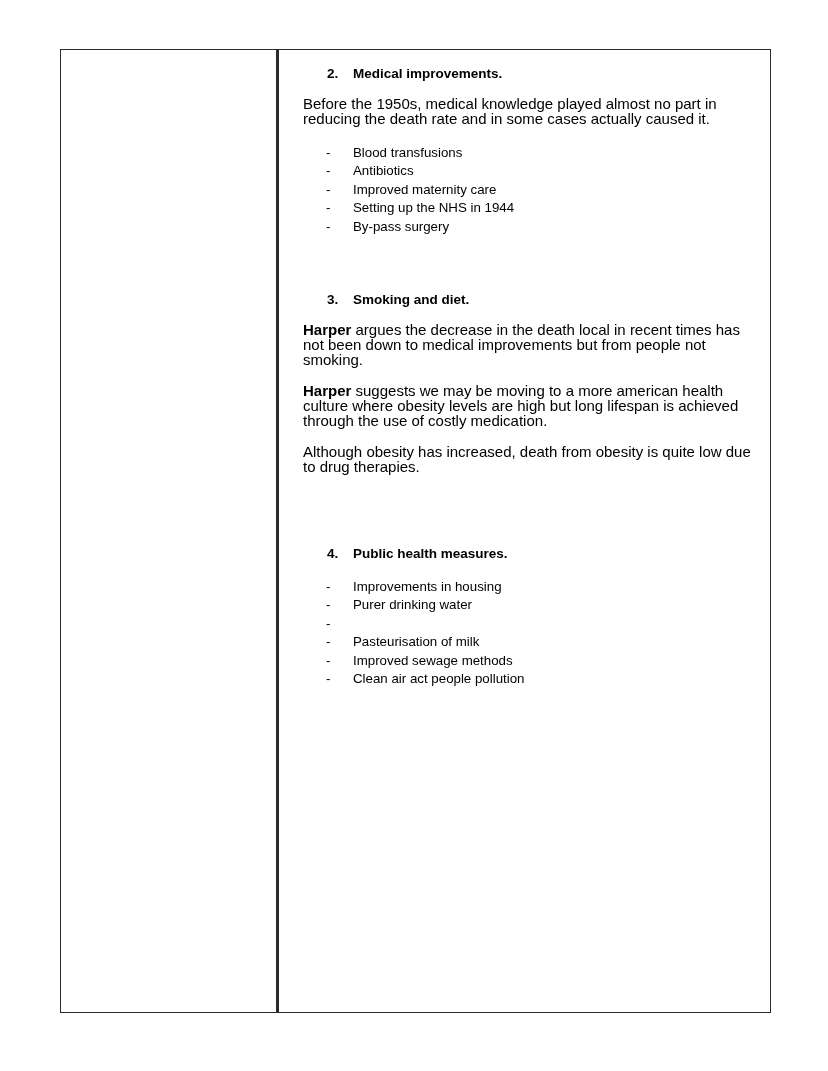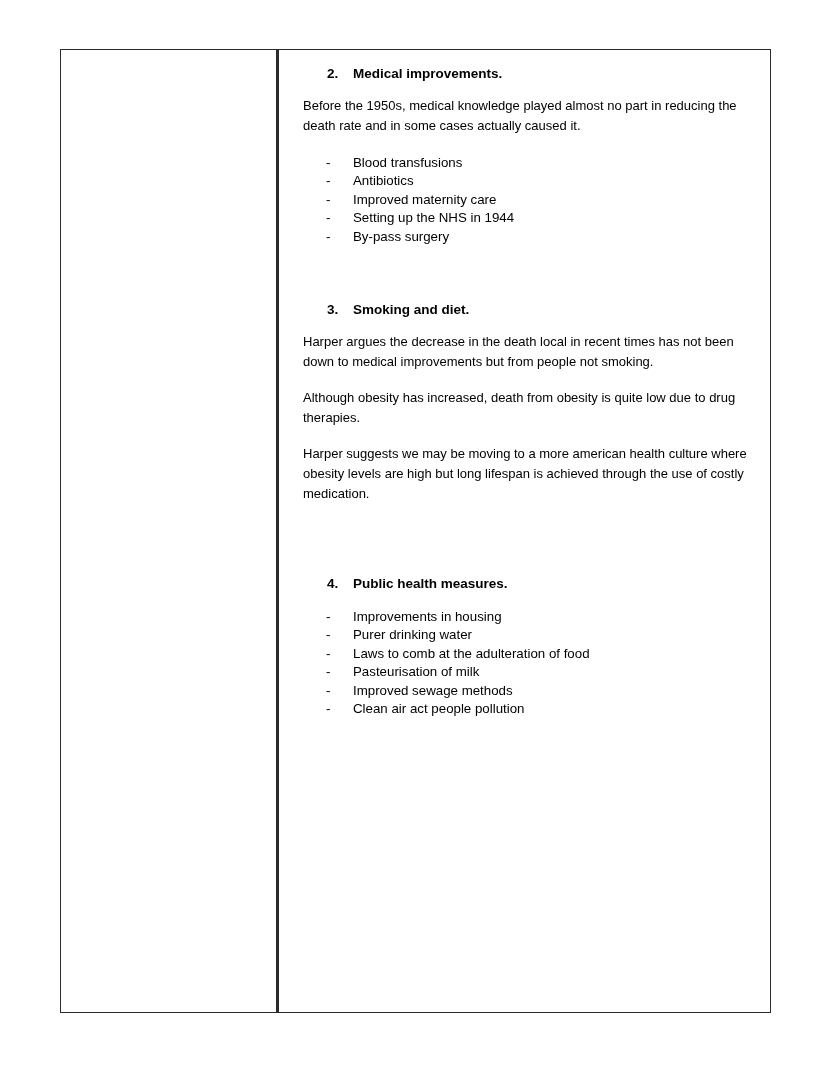--- a/index.html
+++ b/index.html
@@ -58,27 +58,27 @@
     line-height: 19px;
     padding-left: 24px;
     margin: 0 0 13px 0;
   }
   .section-heading .num {
     width: 26px;
     flex: 0 0 26px;
   }
 
   .para {
-    font-size: 13px;
-    line-height: 20px;
+    font-size: 15px;
+    line-height: 15px;
     margin: 12px 0 16px 0;
     max-width: 478px;
   }
   .para .lead {
-    font-weight: normal;
+    font-weight: bold;
   }
 
   
   .dash-list {
     list-style: none;
     margin: 0;
     padding: 0 0 0 23px;
   }
   .dash-list li {
     display: flex;
@@ -136,22 +136,22 @@
       </div>
 
       <div class="gap-large"></div>
 
       <div class="section-block">
         <div class="section-heading">
           <span class="num">3.</span>
           <span>Smoking and diet.</span>
         </div>
         <p class="para"><span class="lead">Harper</span><span> argues the decrease in the death local in recent times has not been down to medical improvements but from people not smoking.</span></p>
+        <p class="para"><span class="lead">Harper</span><span> suggests we may be moving to a more american health culture where obesity levels are high but long lifespan is achieved through the use of costly medication.</span></p>
         <p class="para">Although obesity has increased, death from obesity is quite low due to drug therapies.</p>
-        <p class="para"><span class="lead">Harper</span><span> suggests we may be moving to a more american health culture where obesity levels are high but long lifespan is achieved through the use of costly medication.</span></p>
       </div>
 
       <div class="gap-large"></div>
 
       <div class="section-block">
         <div class="section-heading">
           <span class="num">4.</span>
           <span>Public health measures.</span>
         </div>
         <div class="gap-list-top"></div>
@@ -159,21 +159,20 @@
           <li>
             <span class="dash">-</span>
             <span>Improvements in housing</span>
           </li>
           <li>
             <span class="dash">-</span>
             <span>Purer drinking water</span>
           </li>
           <li>
             <span class="dash">-</span>
-            <span>Laws to comb at the adulteration of food</span>
           </li>
           <li>
             <span class="dash">-</span>
             <span>Pasteurisation of milk</span>
           </li>
           <li>
             <span class="dash">-</span>
             <span>Improved sewage methods</span>
           </li>
           <li>

